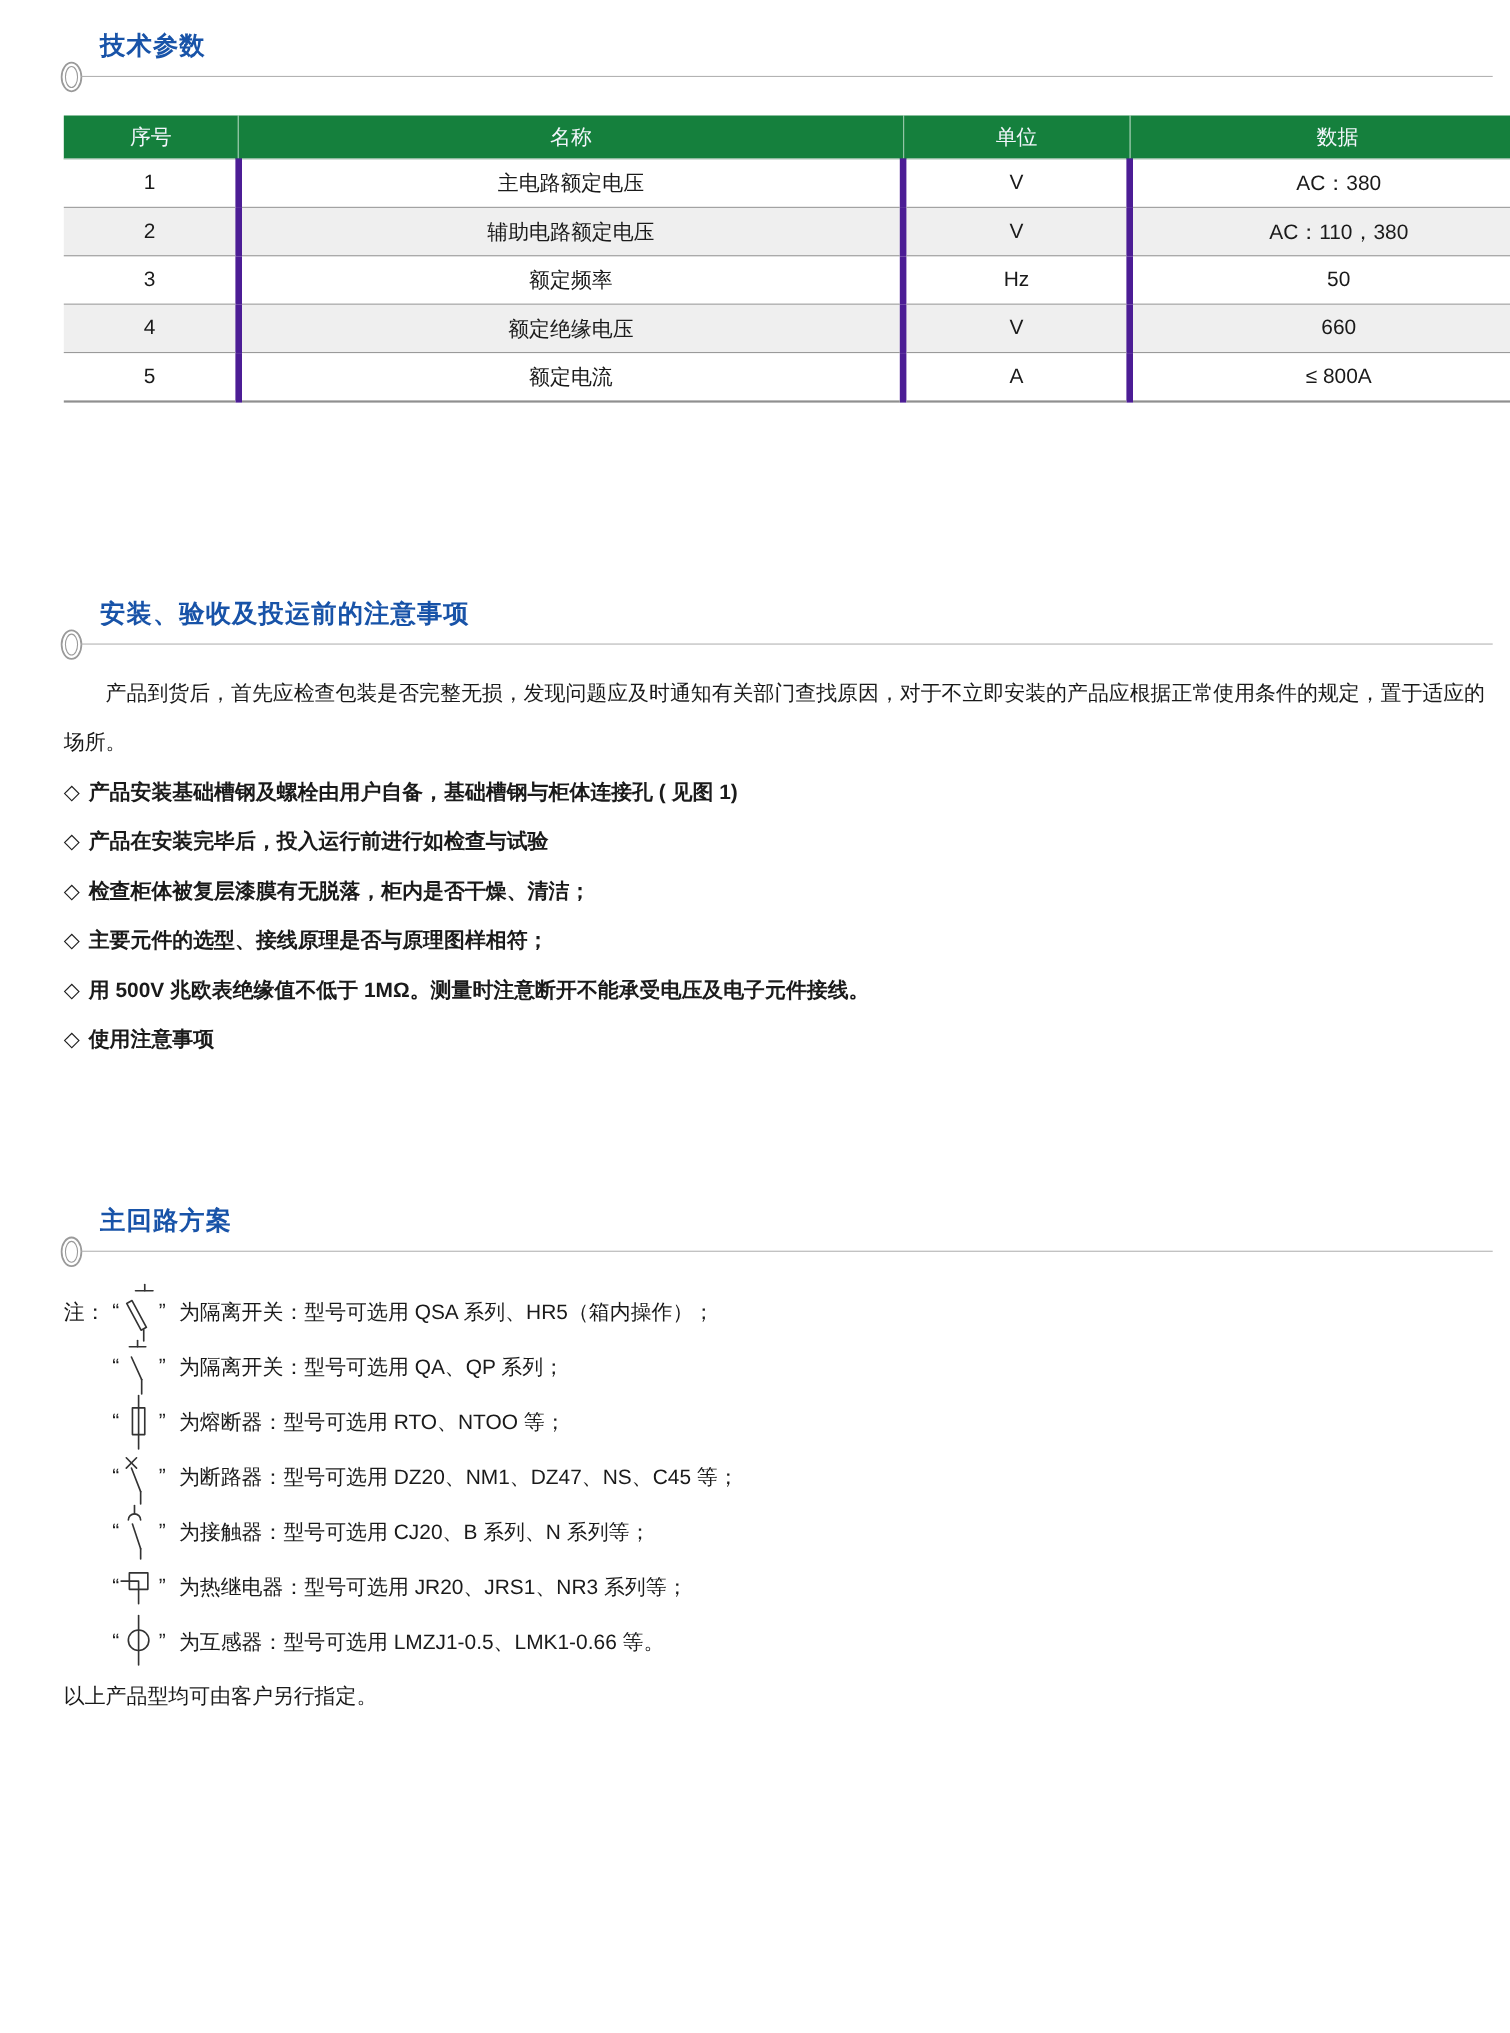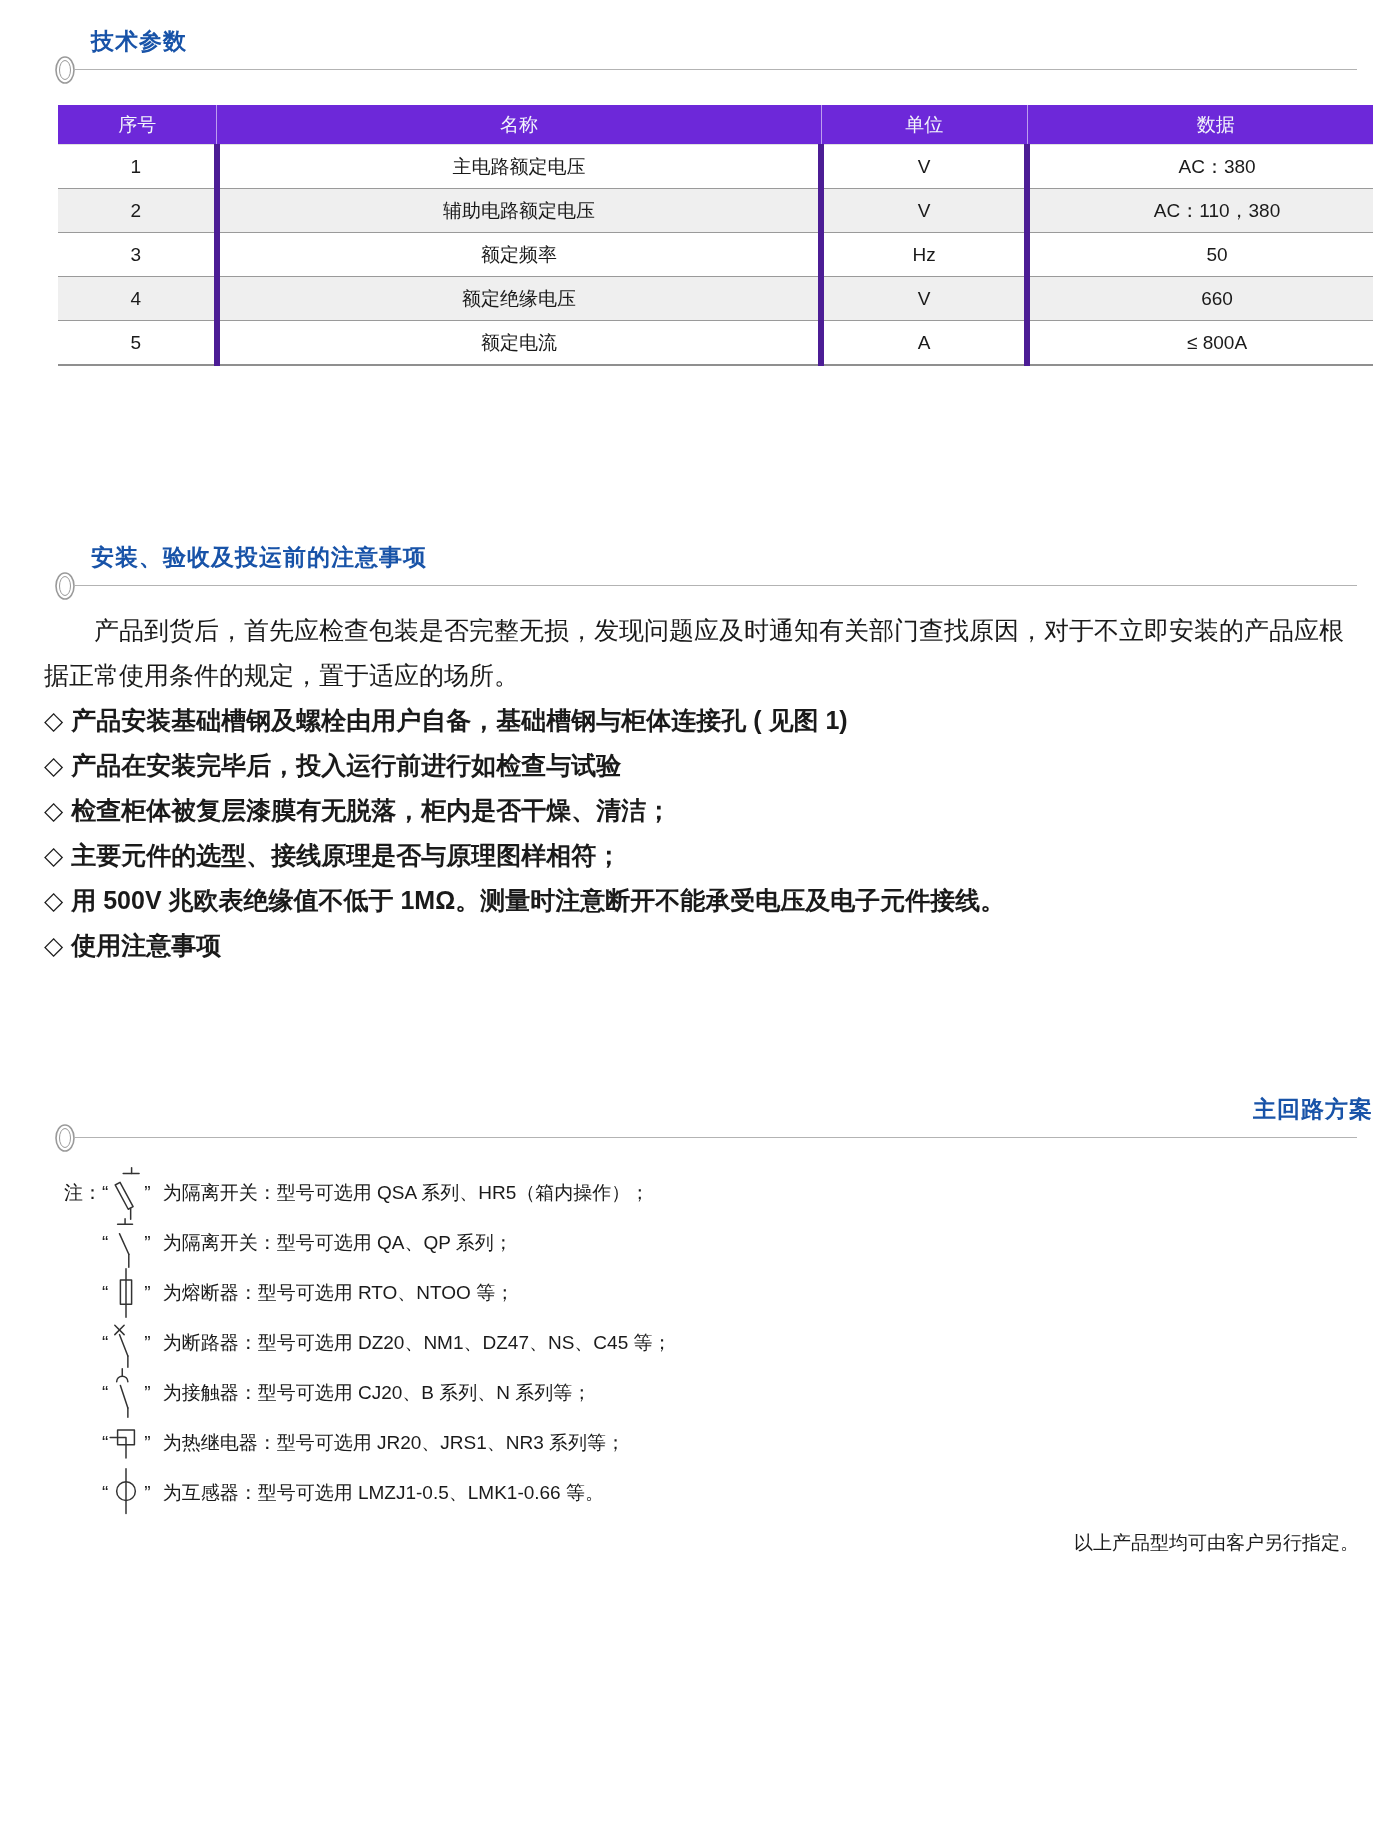--- a/index.html
+++ b/index.html
@@ -19,40 +19,40 @@
   .ring{position:absolute;left:9px;top:50%;transform:translateY(-50%);}
   .rule{position:absolute;left:30px;right:16px;top:13px;height:1px;background:#b3b3b3;}
   
   #sec1{padding-top:26px;}
   table{
     border-collapse:collapse;table-layout:fixed;
     margin:21px 14px 0 14px;width:1346px;
     font-size:19px;border-bottom:2px solid #8f8f8f;
   }
   thead th{
-    background:#6d28d9;color:#f3f6fc;font-weight:normal;
+    background:#15803d;color:#f3f6fc;font-weight:normal;
     height:37px;border-left:1px solid rgba(255,255,255,.55);
   }
   thead th:first-child{border-left:none;}
   tbody td{
     height:41px;text-align:center;
     border-left:6px solid #4c1d95;border-top:1px solid #9a9a9a;
     background:#ffffff;
   }
   tbody td:first-child{border-left:none;}
   tbody tr:first-child td{border-top:1px solid #e0e0e0;}
   tbody tr.alt td{background:#efefef;}
   
   #sec2{margin-top:176px;}
-  .content{margin:8px 14px 0 0;font-size:25px;line-height:45px;}
+  .content{margin:8px 14px 0 14px;font-size:19px;line-height:45px;}
   .intro,.closing{margin:0;text-indent:2em;}
   .line{white-space:nowrap;font-weight:bold;}
   .dm{margin-right:8px;}
   
-  #sec3{margin-top:126px;text-align:right;}
+  #sec3{margin-top:126px;}
   .legend{margin:16px 14px 0 14px;font-size:19px;}
   .nline{display:flex;align-items:center;height:50px;}
   .npre{flex:0 0 44px;width:44px;}
   .q{flex:0 0 auto;}
   .sym{flex:0 0 36px;width:36px;display:flex;justify-content:center;align-items:center;}
   .sym svg{display:block;overflow:visible;}
   .ntext{margin-left:12px;white-space:nowrap;}
   .footer-line{margin:10px 14px 0 14px;font-size:19px;line-height:30px;}
 </style>
 </head>

